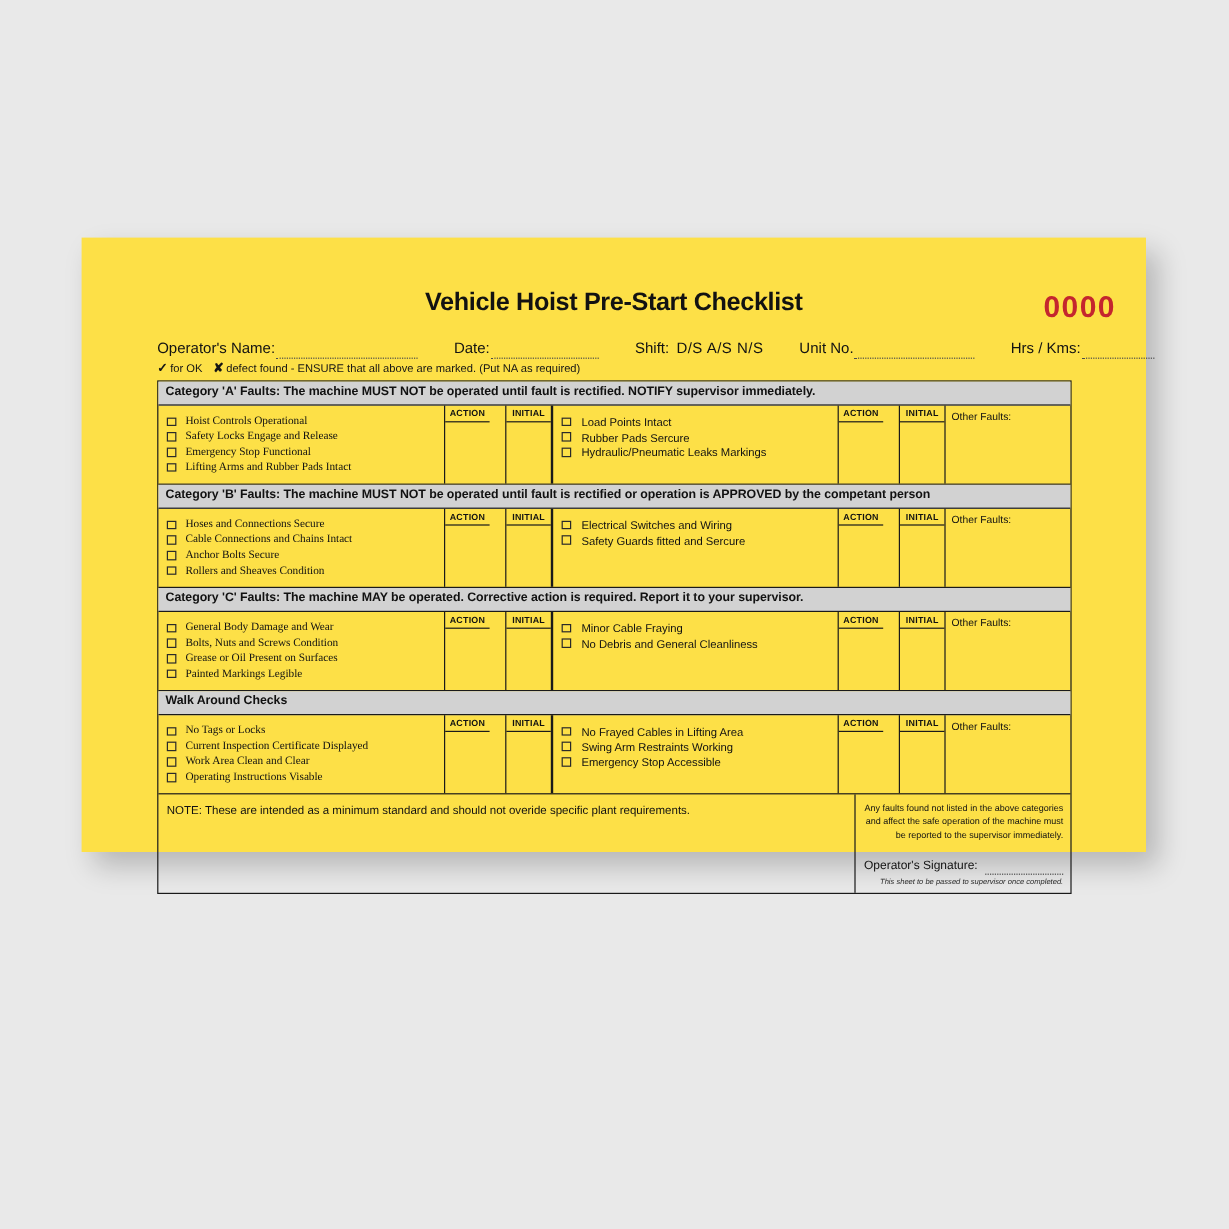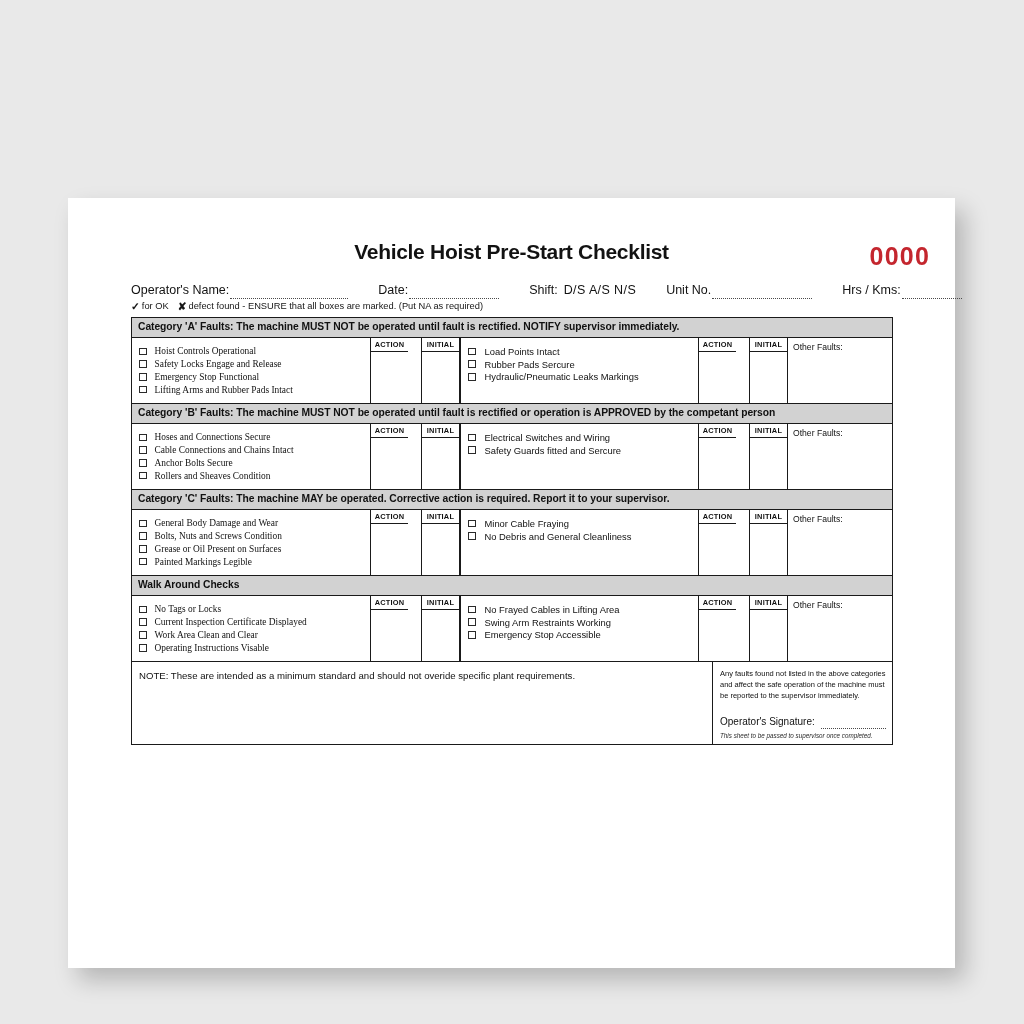--- a/index.html
+++ b/index.html
@@ -13,22 +13,22 @@
     font-family: "Liberation Sans", sans-serif;
     overflow: hidden;
   }
 
   
   #sheet {
     position: absolute;
     left: 68px;
     top: 198px;
     width: 887px;
-    height: 770px;
-    background: #ffffff;
+    height: 512px;
+    background: #fde047;
     box-shadow: 10px 12px 22px rgba(0,0,0,0.22);
   }
 
   
   .title-row {
     position: absolute;
     left: 0; right: 0;
     top: 42px;
     height: 34px;
   }
@@ -192,20 +192,21 @@
   .note-right {
     flex: 0 0 auto;
     width: 180px;
     box-sizing: border-box;
     border-left: 1.2px solid #1a1a1a;
     padding: 7px 6px 4px 7px;
     font-size: 7.5px;
     color: #111;
     line-height: 1.45;
     position: relative;
+    text-align: right;
   }
   .sig-line {
     display: flex;
     align-items: flex-end;
     margin-top: 13px;
     font-size: 10px;
   }
   .sig-line .sig-fill {
     flex: 1 1 auto;
     border-bottom: 1.4px dotted #4a4a4a;
@@ -245,21 +246,21 @@
     <span class="gap-md"></span>
     <span class="meta-label">Hrs / Kms:</span>
     <span class="meta-fill" style="flex:1 1 auto;min-width:60px"></span>
   </div>
 
   <div class="legend-row">
     <span class="mark">✓</span>
     <span>for OK</span>
     <span class="sp"></span>
     <span class="mark">✘</span>
-    <span>defect found - ENSURE that all boxes are marked. (Put NA as required)</span>
+    <span>defect found - ENSURE that all above are marked. (Put NA as required)</span>
   </div>
 
   <div id="tbl">
       <div class="cat-bar">Category 'A' Faults: The machine MUST NOT be operated until fault is rectified. NOTIFY supervisor  immediately.</div>
       <div class="body-row">
         <div class="items-col left">
           <div class="chk-line">
             <span class="box"></span>
             <span>Hoist Controls Operational</span>
           </div>

